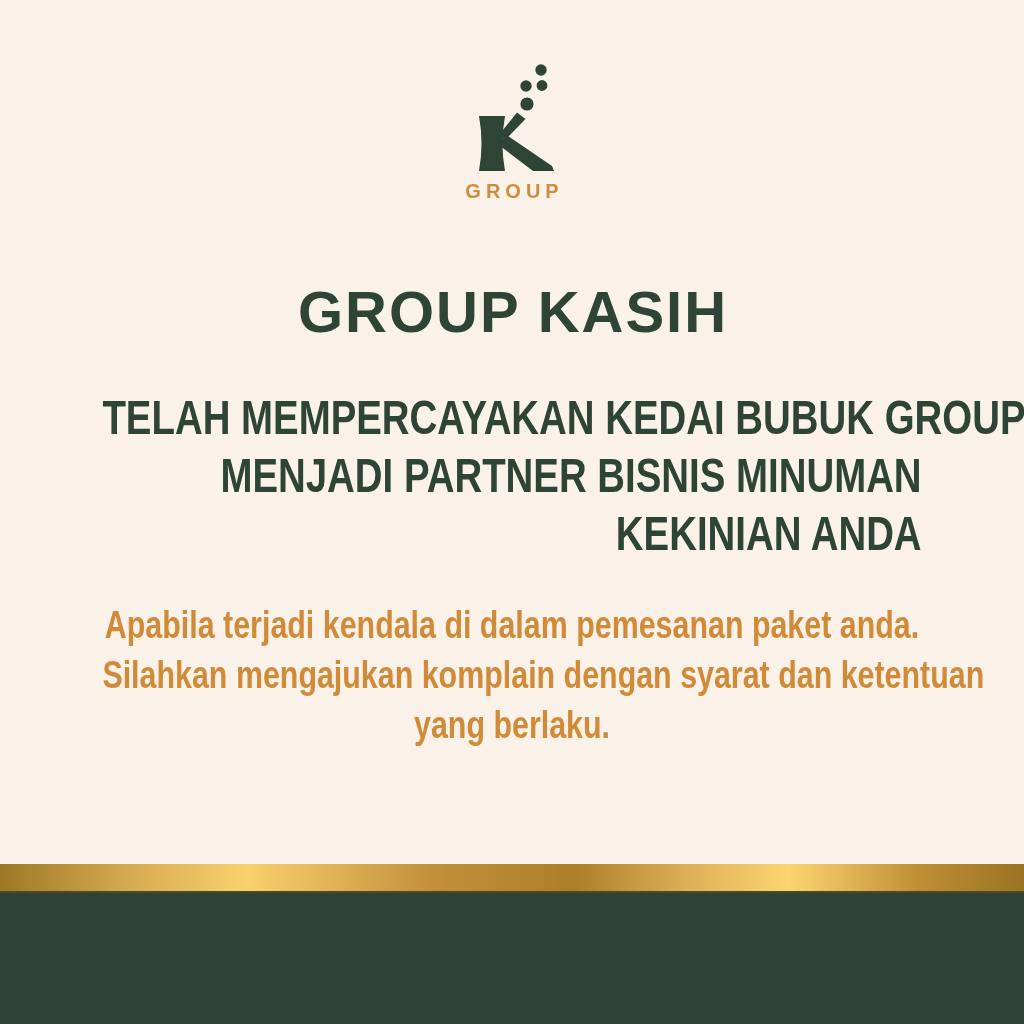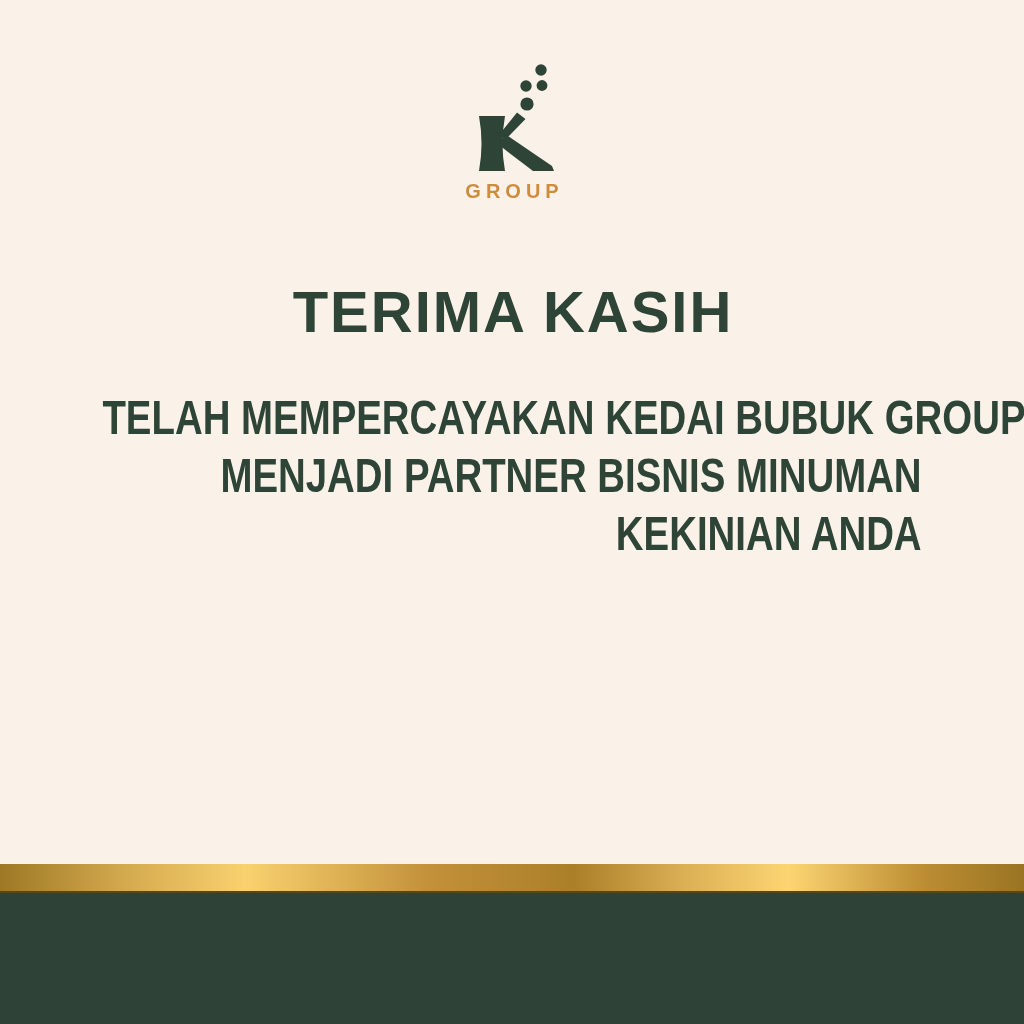--- a/index.html
+++ b/index.html
@@ -70,25 +70,30 @@
       <circle cx="87" cy="30.5" r="5.4"></circle>
       <circle cx="72" cy="49" r="6.6"></circle>
       <path d="M24,61 L50,61 Q45,88.5 50,116 L24,116 Q29,88.5 24,61 Z"></path>
       <path d="M43,81 L62,57.5 L70.5,64 L51,84 Z"></path>
       <path d="M50,79 L97,111 L99,116 L78,116 L44,90 Z"></path>
     </g>
   </svg>
 
   <div class="logo-group">GROUP</div>
 
-  <h1 class="headline">TERIMA KASIH</h1>
+  <h1 class="headline">GROUP KASIH</h1>
 
   <div class="subheadline">
     <div class="line">TELAH MEMPERCAYAKAN KEDAI BUBUK GROUP</div>
     <div class="line">MENJADI PARTNER BISNIS MINUMAN</div>
     <div class="line">KEKINIAN ANDA</div>
   </div>
 
+  <div class="note">
+    <div class="line">Apabila terjadi kendala di dalam pemesanan paket anda.</div>
+    <div class="line">Silahkan mengajukan komplain dengan syarat dan ketentuan</div>
+    <div class="line">yang berlaku.</div>
+  </div>
 
   <div class="gold-band"></div>
   <div class="footer"></div>
 
 </div>
 
 </body></html>

